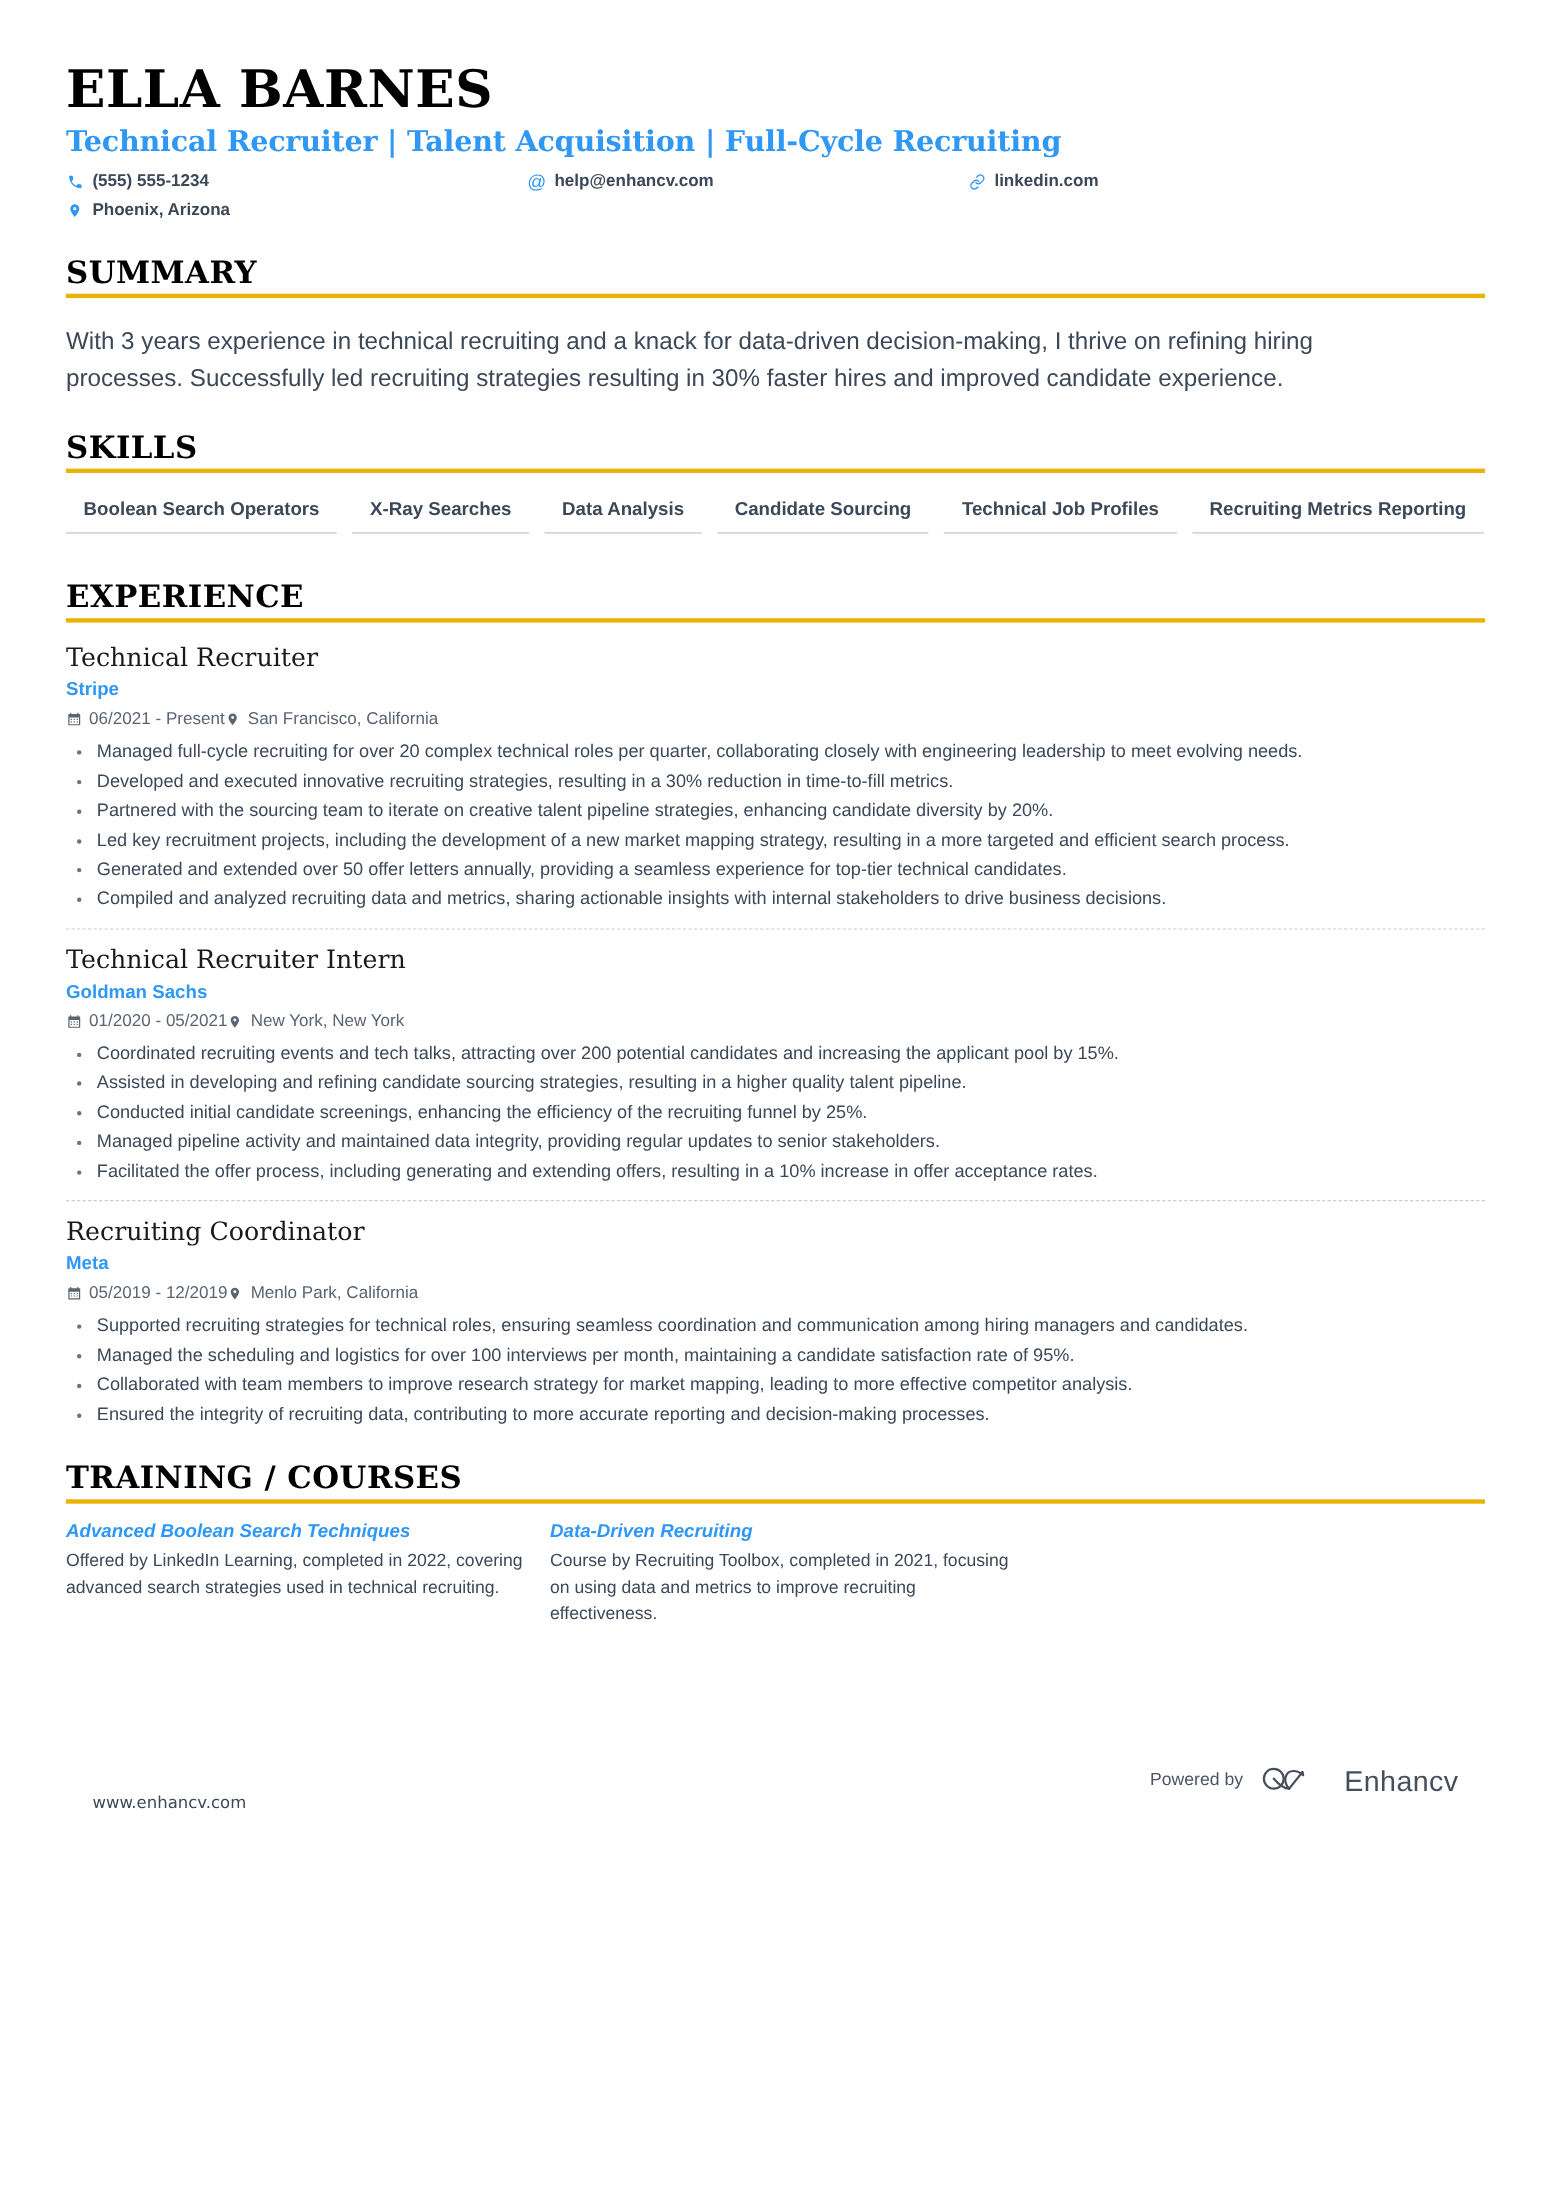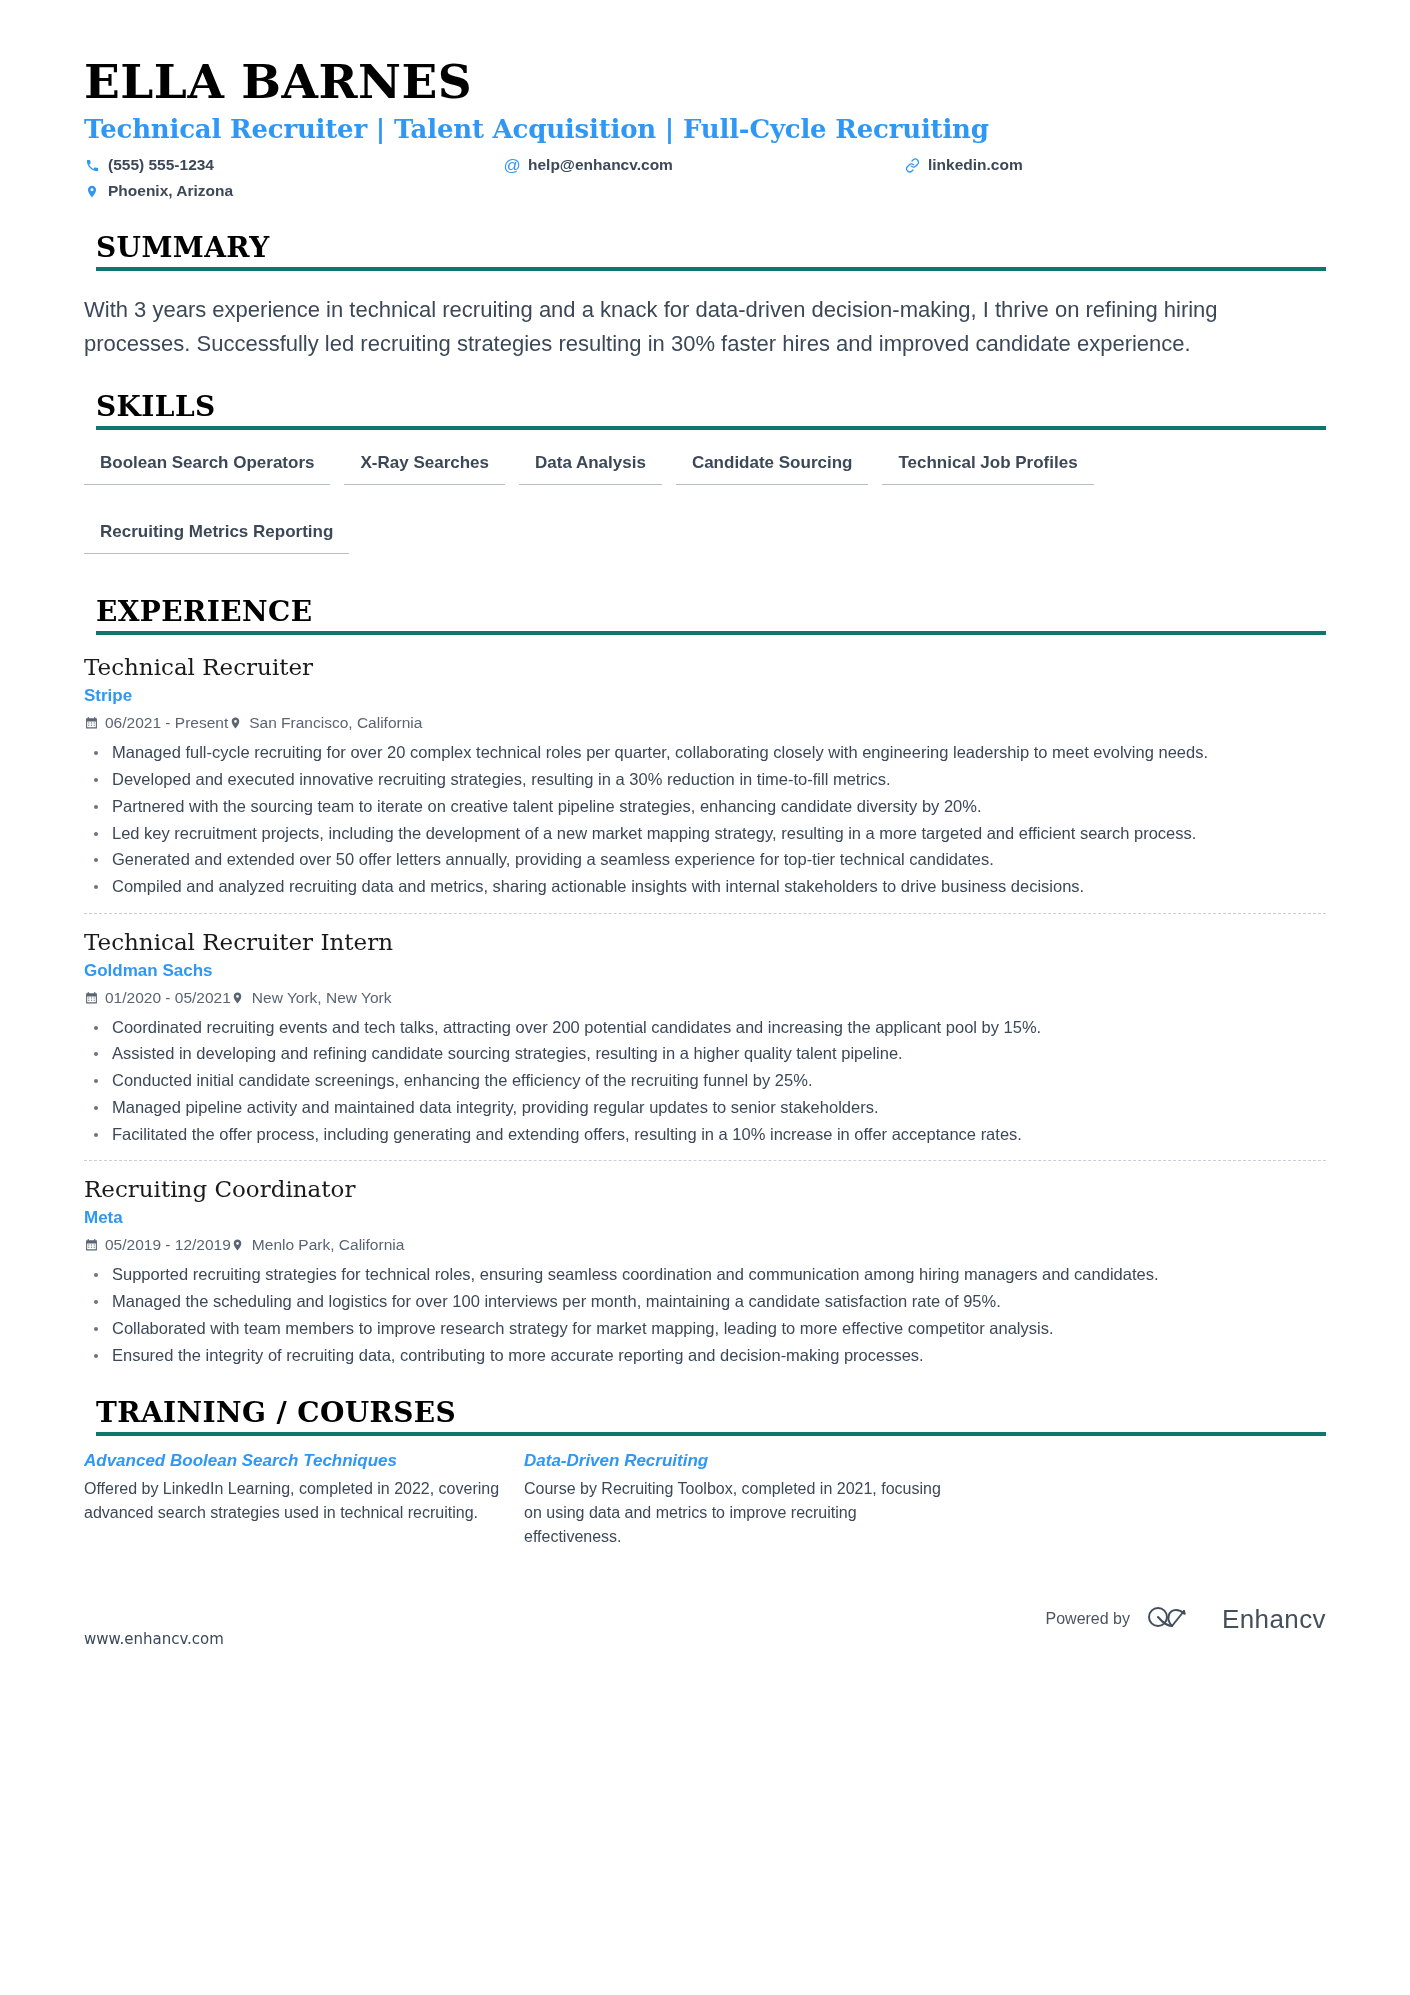--- a/index.html
+++ b/index.html
@@ -13,21 +13,21 @@
     font-family: "Liberation Sans", sans-serif;
     color: #3c4858;
     position: relative;
     overflow: hidden;
   }
   .page {
     position: relative;
     width: 1410px;
     height: 1726px;
     box-sizing: border-box;
-    padding: 0 84px;
+    padding: 0 60px;
     background: #fff;
   }
 
   
   .header { padding-top: 56px; }
   .name {
     font-family: "DejaVu Serif", serif;
     font-weight: bold;
     font-size: 47px;
     letter-spacing: 0.5px;
@@ -78,22 +78,22 @@
   
   .section { margin-top: 30px; }
   .sec-head {
     font-family: "DejaVu Serif", serif;
     font-weight: bold;
     font-size: 28px;
     color: #000;
     letter-spacing: 0.4px;
     line-height: 1.15;
     padding-bottom: 3px;
-    border-bottom: 4px solid #0f766e;
-    margin: 0 0 14px 12px;
+    border-bottom: 4px solid #eab308;
+    margin: 0 0 14px 0;
   }
 
   
   .summary-text {
     font-size: 22px;
     line-height: 1.55;
     color: #3c4858;
     max-width: 1190px;
   }
 

